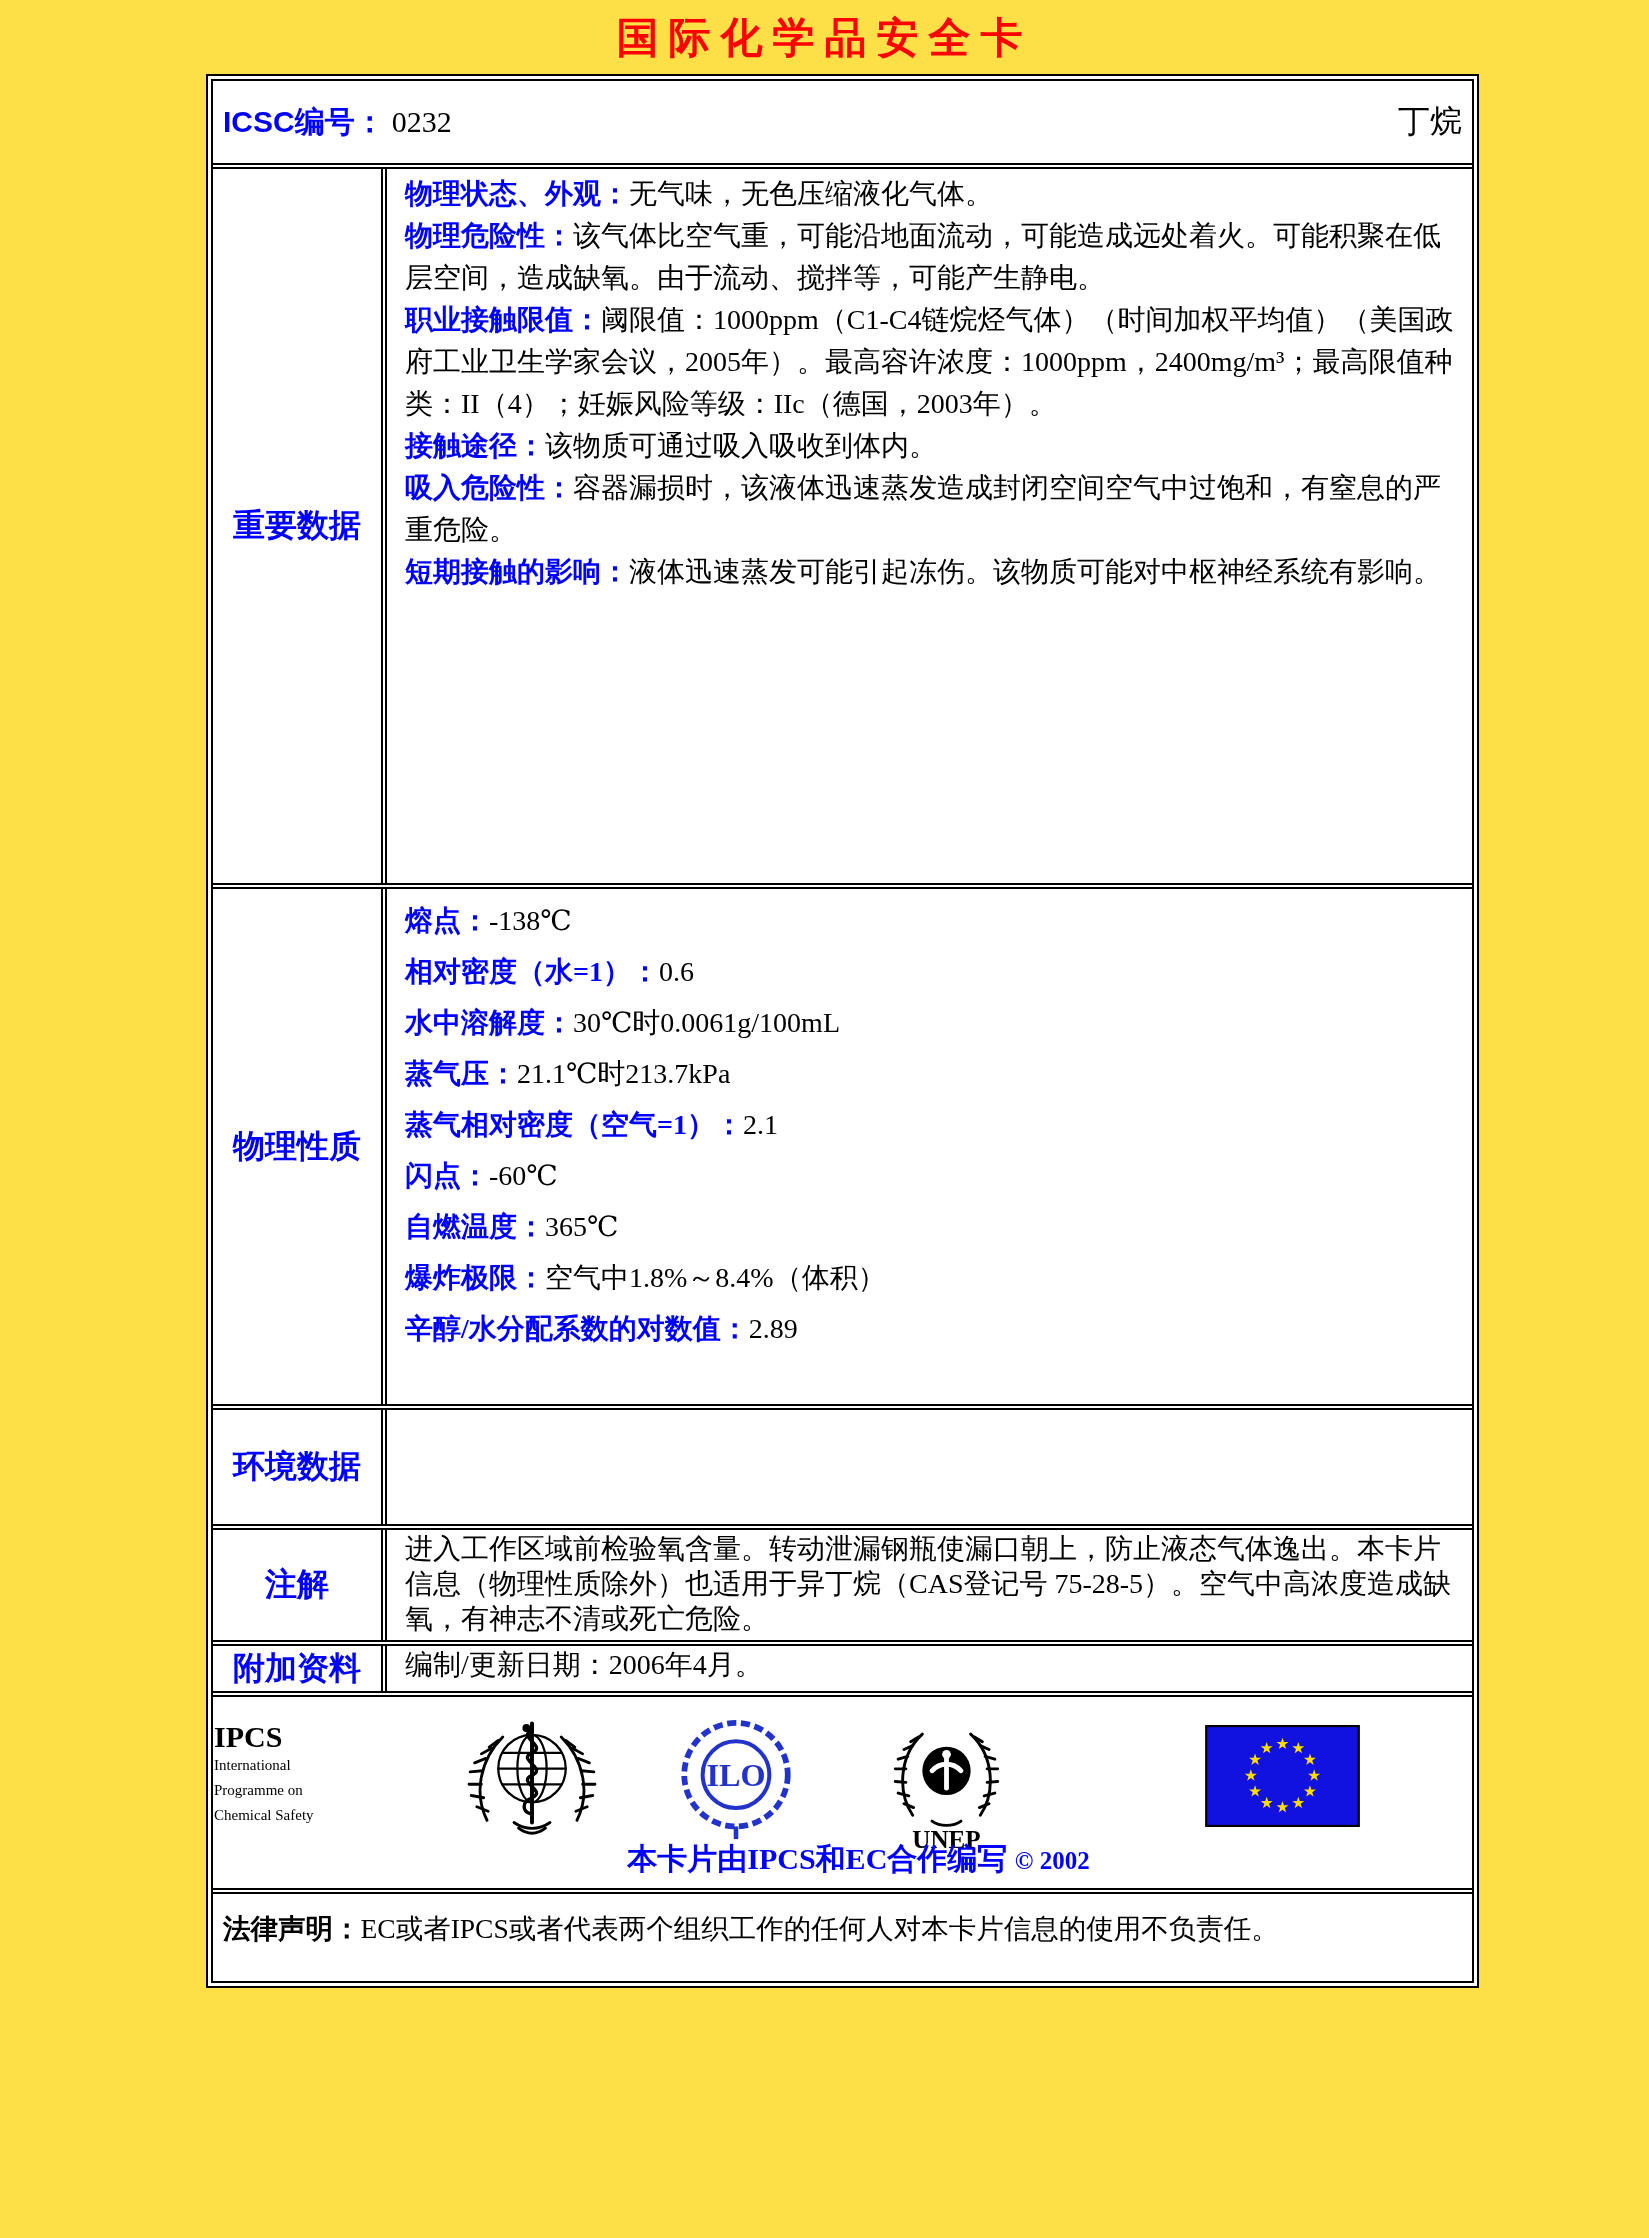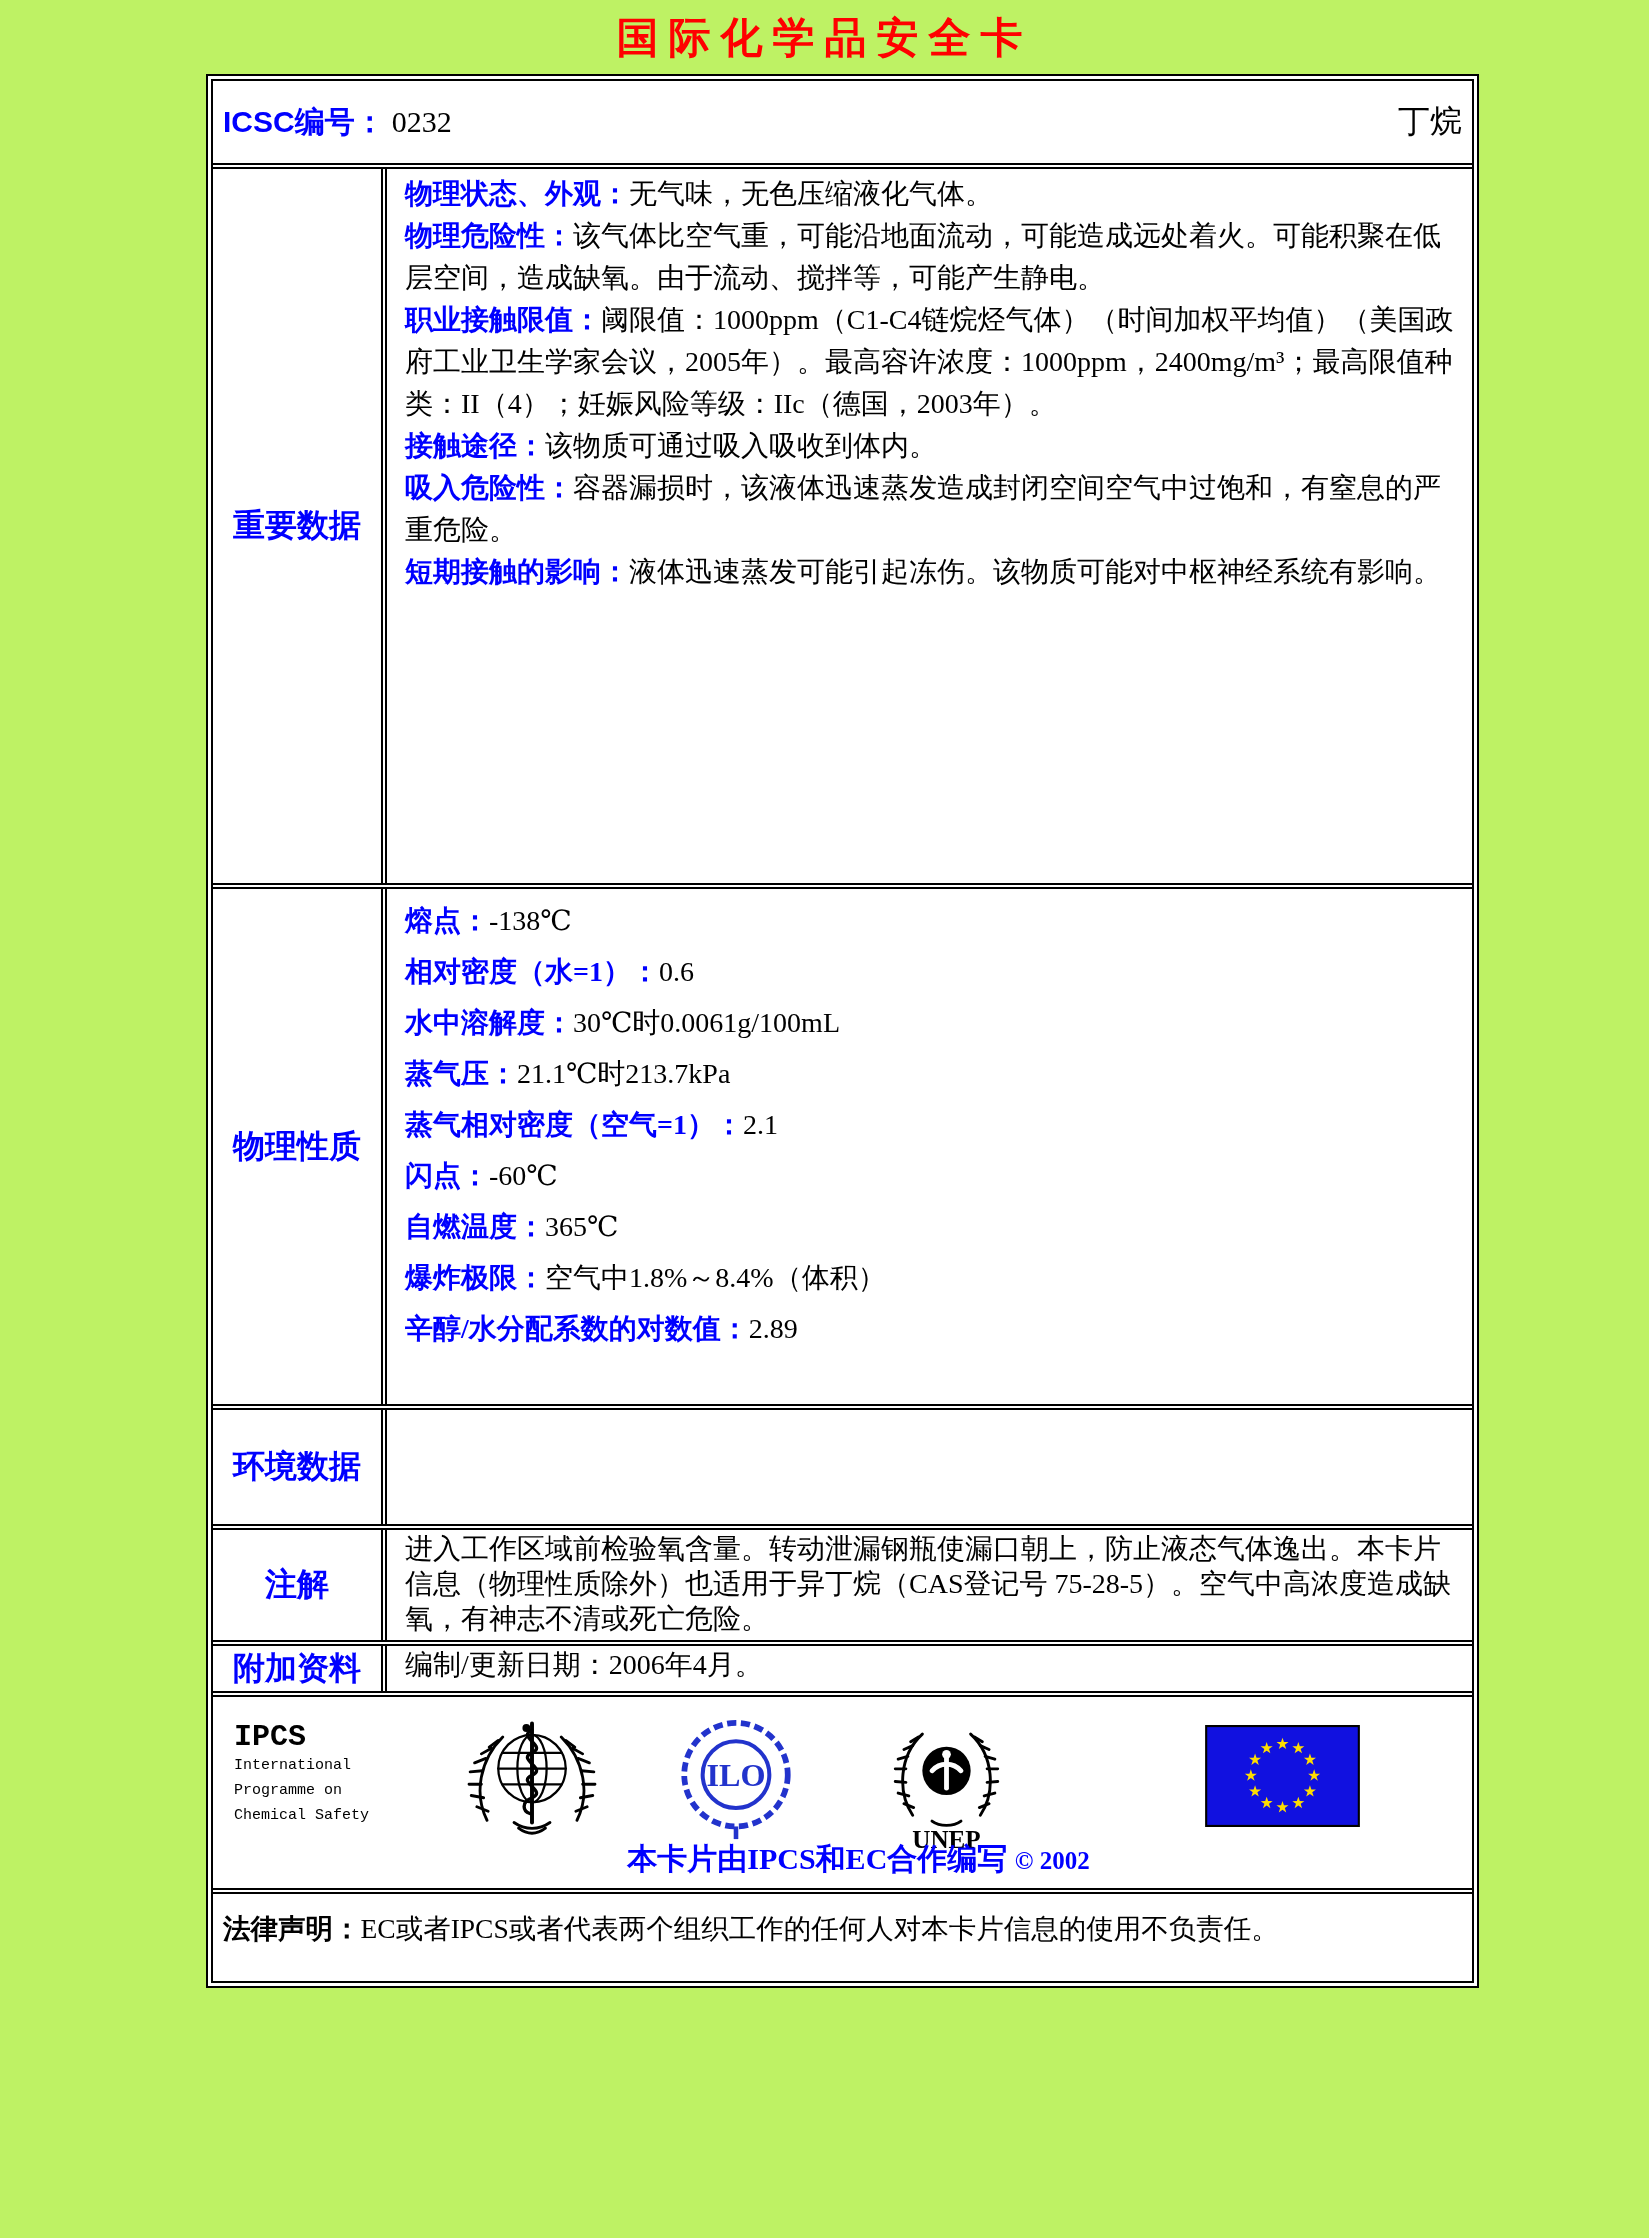--- a/index.html
+++ b/index.html
@@ -5,21 +5,21 @@
   :root{
     --accent-blue:#0000FF;
     --title-red:#FF0000;
     --ilo-blue:#2233CC;
     --eu-flag-blue:#1111E0;
     --star-yellow:#FFDD00;
     --border-black:#000000;
   }
   *{box-sizing:border-box;}
   body{margin:0;background:#ffffff;font-family:"Liberation Serif","DejaVu Serif",serif;color:#000;}
-  .page{position:relative;width:1649px;height:2239px;background:#bef264;overflow:hidden;}
+  .page{position:relative;width:1649px;height:2239px;background:#fde047;overflow:hidden;}
 
   .title{
     position:absolute;top:10px;left:0;width:100%;
     text-align:center;font-weight:bold;font-size:42px;letter-spacing:10px;
     color:var(--title-red,#f00);
     font-family:"Liberation Serif","DejaVu Serif",serif;
   }
 
   .card{
     position:absolute;left:206px;top:74px;width:1273px;
@@ -52,21 +52,21 @@
   .sec-physical-properties .paragraph{line-height:51px;}
   .sec-environmental-data{height:120px;}
   .sec-notes{height:116px;}
   .sec-notes .content-cell{padding-top:1.4px;}
   .sec-notes .paragraph{line-height:35px;}
   .sec-additional-info{height:51px;}
   .sec-additional-info .content-cell{padding-top:1.4px;}
   .sec-additional-info .paragraph{line-height:35px;}
 
   .logos-row{height:197px;}
-  .ipcs-block{position:absolute;left:21px;top:24px;font-family:Liberation Mono, monospace;}
+  .ipcs-block{position:absolute;left:1px;top:24px;font-family:Liberation Serif, serif;}
   .ipcs-acronym{font-weight:bold;font-size:30px;line-height:32px;}
   .ipcs-line{font-size:15px;line-height:25px;}
   .logo{position:absolute;}
   .who-logo{left:238px;top:12.7px;width:162px;height:135px;color:#000;}
   .ilo-logo{left:442px;top:11.3px;width:162px;height:138px;color:var(--ilo-blue,#23c);}
   .unep-logo{left:649px;top:10px;width:169px;height:145px;color:#000;}
   .eu-flag{left:992px;top:28px;width:155px;height:102px;}
   .footer-caption{
     position:absolute;left:0;bottom:8.5px;width:100%;text-align:center;
     color:var(--accent-blue,#00f);font-weight:bold;font-size:30px;margin-left:16px;

